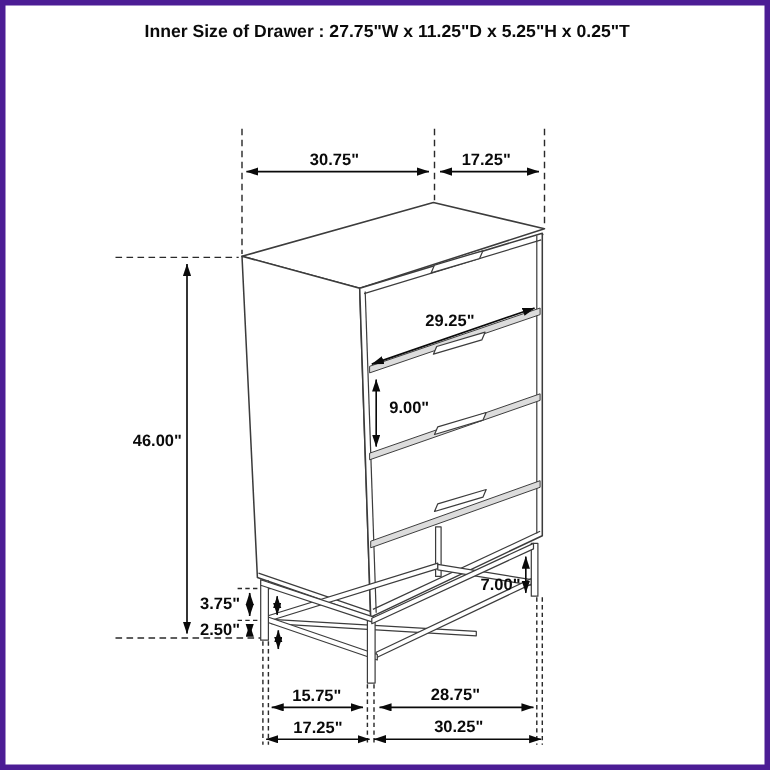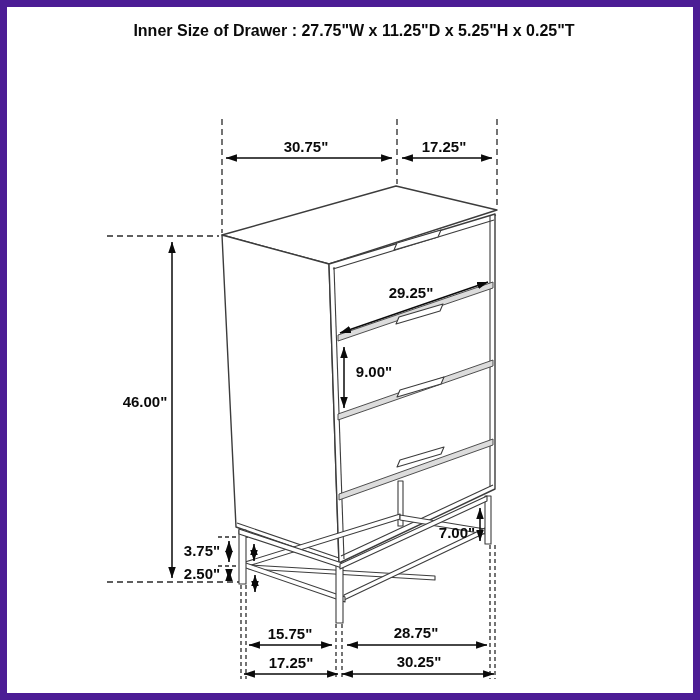--- a/index.html
+++ b/index.html
@@ -1,18 +1,18 @@
 <!DOCTYPE html>
 <html><head>
 <meta charset="utf-8">
 <style>
   html,body{margin:0;padding:0;background:#fff;}
   .page{
     width:700px;height:700px;position:relative;background:#ffffff;
-    border:7px solid #4c1d95;box-sizing:border-box;
+    border:5px solid #4c1d95;box-sizing:border-box;
     font-family:"Liberation Sans",sans-serif;overflow:hidden;
   }
   svg{position:absolute;left:0;top:0;}
   .dimtext{font:bold 15px "Liberation Sans",sans-serif;fill:#0a0a0a;}
   .titletext{font:bold 16px "Liberation Sans",sans-serif;fill:#0a0a0a;}
   .furn{fill:#ffffff;stroke:#3c3c3c;stroke-width:1.4;stroke-linejoin:round;}
   .furnline{fill:none;stroke:#3c3c3c;stroke-width:1.1;stroke-linejoin:round;}
   .sep{fill:#dcdcdc;stroke:#3c3c3c;stroke-width:0.9;}
   .handle{fill:#ffffff;stroke:#3c3c3c;stroke-width:1.1;stroke-linejoin:round;}
   .bar{fill:#ffffff;stroke:#3c3c3c;stroke-width:1.1;stroke-linejoin:round;}

